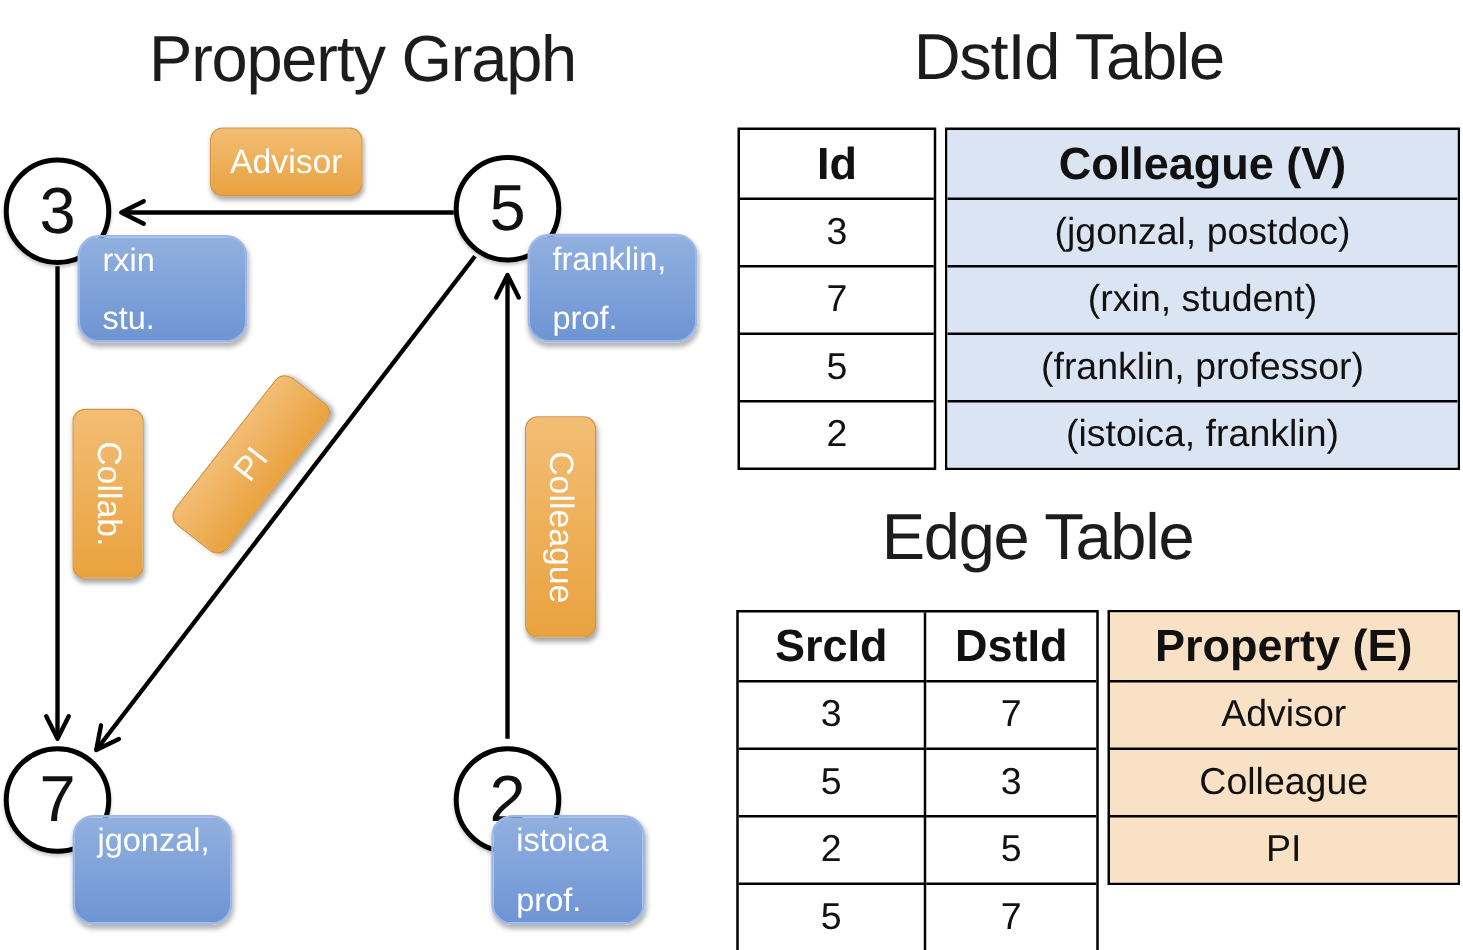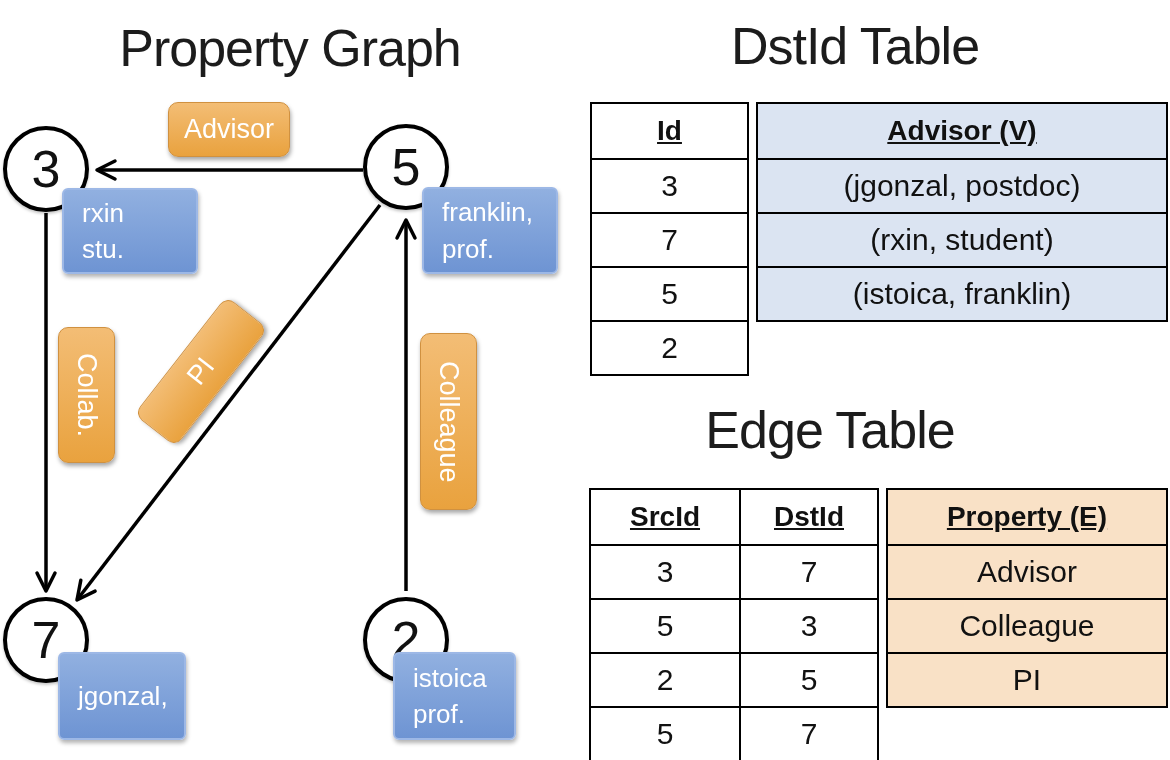--- a/index.html
+++ b/index.html
@@ -24,34 +24,34 @@
   .elabel{
     position:absolute;z-index:3;border-radius:10px;box-sizing:border-box;
     background:linear-gradient(to bottom,var(--orange-top),var(--orange-bottom));
     border:1px solid var(--orange-border);
     color:#fff;display:flex;align-items:center;justify-content:center;
     font-size:27px;box-shadow:1px 3px 4px rgba(0,0,0,.35);
   }
   .elabel.vert span{writing-mode:vertical-rl;text-orientation:mixed;}
   
   .pbox{
-    position:absolute;z-index:4;border-radius:6px;box-sizing:border-box;
+    position:absolute;z-index:4;border-radius:17px;box-sizing:border-box;
     background:linear-gradient(to bottom,var(--blue-top),var(--blue-bottom));
     border:2px solid var(--blue-border);
     color:#fff;font-size:26px;line-height:1.4;
-    display:flex;flex-direction:column;justify-content:center;
+    display:flex;flex-direction:column;justify-content:space-between;
     padding-left:18px;box-shadow:1px 3px 4px rgba(0,0,0,.3);
   }
   
   .tcol{position:absolute;border:2.5px solid #000;box-sizing:border-box;background:#fff;}
   .tcell{
     height:54px;display:flex;align-items:center;justify-content:center;
     font-size:30px;box-sizing:border-box;border-top:2.5px solid #000;
   }
-  .tcell.hdr{font-weight:bold;font-size:28px;border-top:none;text-decoration:underline;}
+  .tcell.hdr{font-weight:bold;font-size:36px;border-top:none;}
   .bluecol .tcell{background:var(--cell-blue);}
   .orangecol .tcell{background:var(--cell-orange);}
   .twocol{display:grid;grid-template-columns:150px 1fr;}
   .twocol .tcell.left{border-right:2.5px solid #000;}
 </style>
 </head>
 <body>
 
 <div id="stage">
 
@@ -115,23 +115,24 @@
 
   <div class="tcol" style="left:590px;top:102px;width:159px;">
     <div class="tcell hdr">Id</div>
     <div class="tcell">3</div>
     <div class="tcell">7</div>
     <div class="tcell">5</div>
     <div class="tcell">2</div>
   </div>
 
   <div class="tcol bluecol" style="left:756px;top:102px;width:412px;">
-    <div class="tcell hdr">Advisor (V)</div>
+    <div class="tcell hdr">Colleague (V)</div>
     <div class="tcell">(jgonzal, postdoc)</div>
     <div class="tcell">(rxin, student)</div>
+    <div class="tcell">(franklin, professor)</div>
     <div class="tcell">(istoica, franklin)</div>
   </div>
 
   <div class="title" style="left:560px;top:400px;width:540px;">Edge Table</div>
 
   <div class="tcol twocol" style="left:589px;top:488px;width:290px;">
     <div class="tcell hdr left">SrcId</div>
     <div class="tcell hdr">DstId</div>
     <div class="tcell left">3</div>
     <div class="tcell">7</div>

